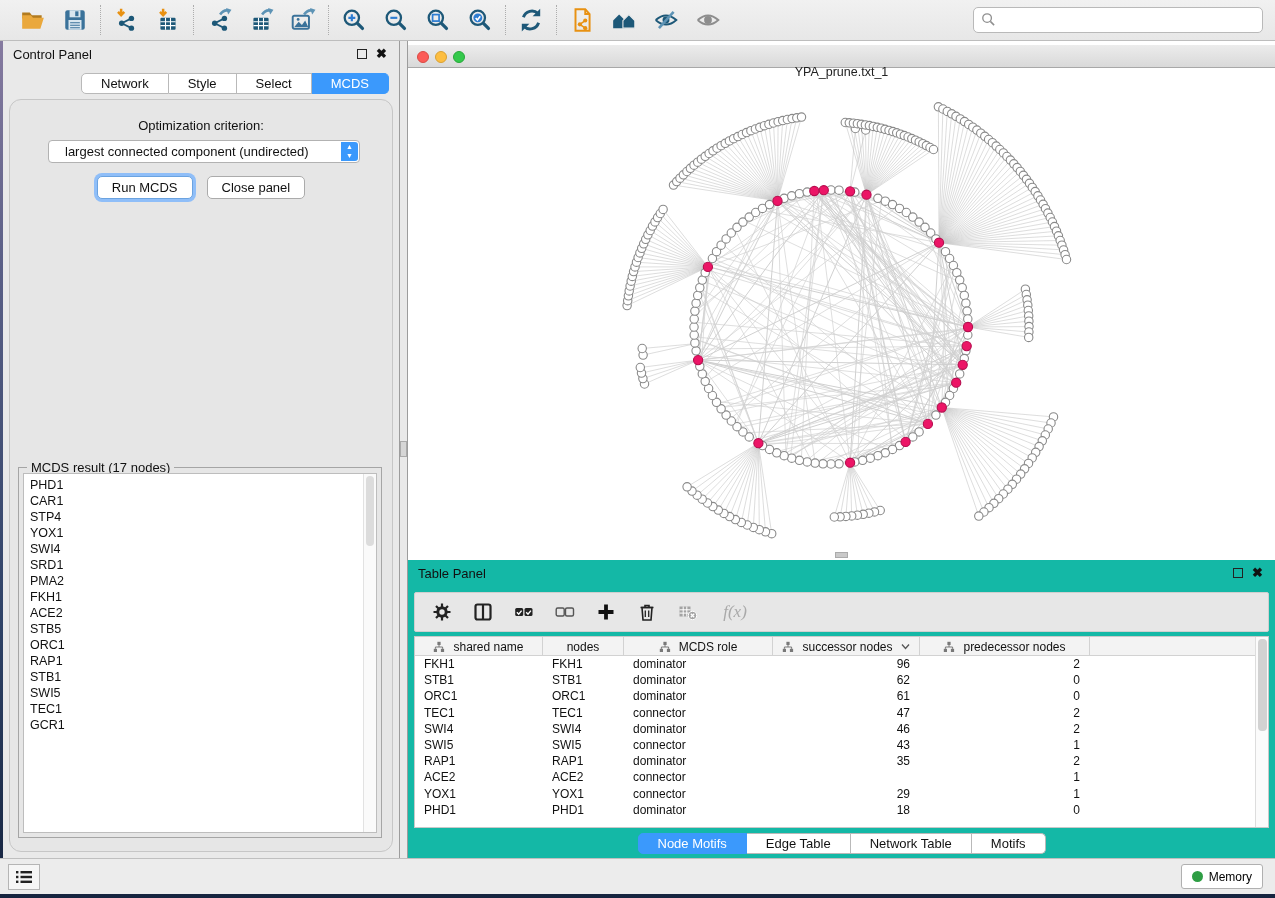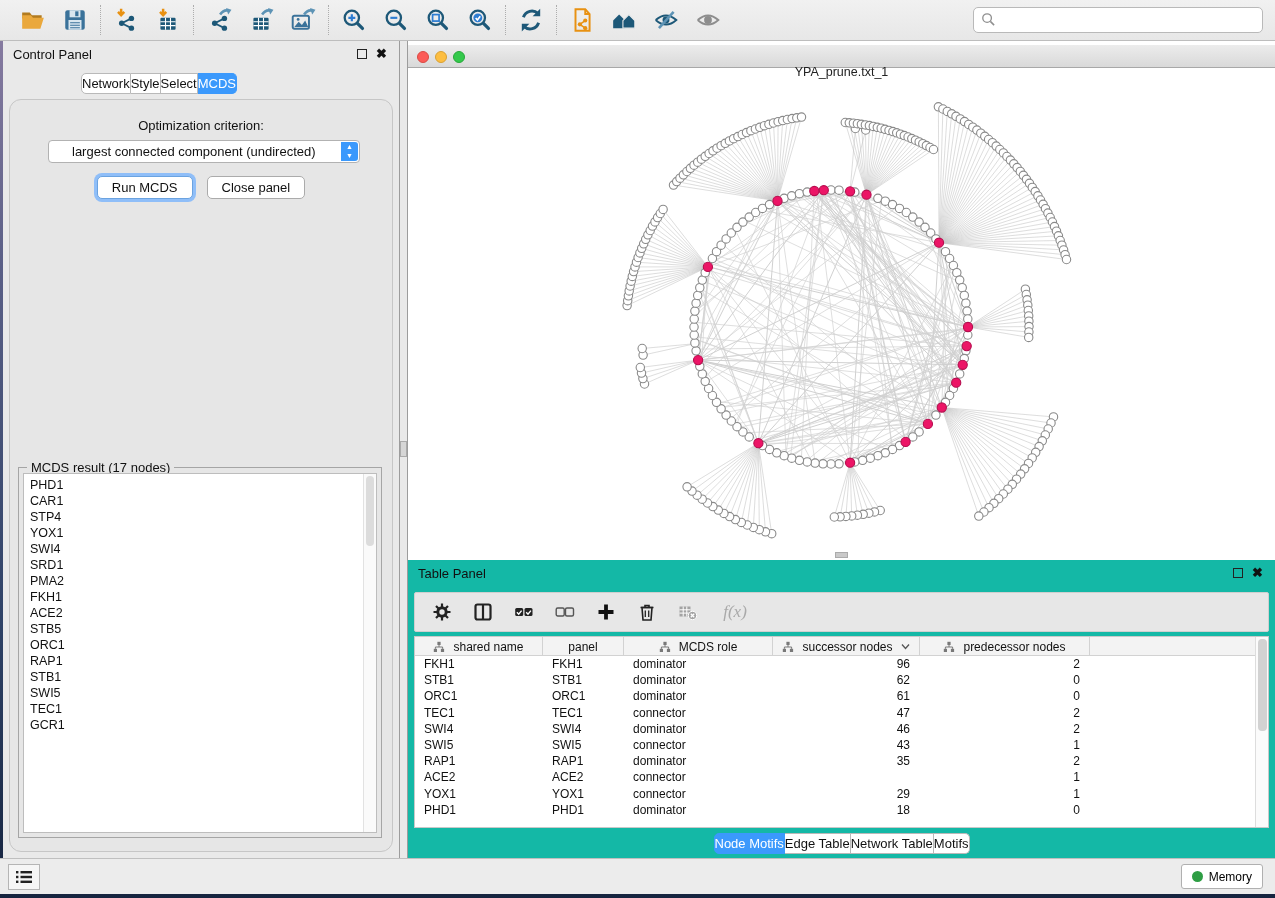--- a/index.html
+++ b/index.html
@@ -25,31 +25,31 @@
   #control-panel { position:absolute; left:3px; top:41px; width:397px; height:817px;
     background:#e9e9e9; border-right:1px solid #9c9c9c; }
   .panel-header { position:relative; height:26px; }
   .panel-title { position:absolute; left:10px; top:6px; font-size:13px; color:#111; }
   .win-float { position:absolute; top:8px; width:10px; height:10px; border:1.5px solid #222; cursor:pointer; }
   .win-close { position:absolute; top:5px; font-size:13px; font-weight:bold; color:#111; cursor:pointer; }
   #cp-float { right:32px; } #cp-close { right:12px; }
 
   .tabs-row { position:absolute; display:flex; }
   #cp-tabs { left:78px; top:32px; }
-  .tab { height:21px; line-height:19px; padding:0 0; background:#fff; font-size:13px;
+  .tab { height:21px; line-height:19px; padding:0 19px; background:#fff; font-size:13px;
     border:1px solid #b9b9b9; border-left:none; color:#111; cursor:pointer; text-align:right; }
   .tab:first-child { border-left:1px solid #b9b9b9; border-radius:5px 0 0 5px; }
   .tab:last-child { border-radius:0 5px 5px 0; }
   .tab.active { background:#3b99fc; border-color:#3b99fc; color:#fff; }
 
   #cp-content { position:absolute; left:6px; right:6px; top:58px; bottom:6px;
     background:#e6e6e6; border:1px solid #c6c6c6; border-radius:12px; }
   #opt-label { position:absolute; top:18px; width:100%; text-align:center; font-size:13px; color:#111; }
   #opt-select { position:absolute; left:38px; top:40px; width:312px; height:23px; background:#fff;
-    border:1px solid #b2b2b2; border-radius:4px; font-size:13px; line-height:21px; padding-left:23px;
+    border:1px solid #b2b2b2; border-radius:4px; font-size:13px; line-height:21px; padding-left:16px;
     color:#111; cursor:pointer; }
   #opt-stepper { position:absolute; right:1px; top:1px; width:17px; height:19px; background:#3b99fc;
     border-radius:0 3px 3px 0; color:#fff; font-size:7px; line-height:9px; text-align:center; }
   .btn-row { position:absolute; top:76px; width:100%; display:flex; justify-content:center; gap:14px; }
   .push-btn { height:23px; padding:0 14px; background:#fff; border:1px solid #ababab; border-radius:5px;
     font-size:13px; color:#111; cursor:pointer; font-family:"Liberation Sans",sans-serif; }
   .push-btn.focused { box-shadow:0 0 0 3px #8fbef8; border-color:#6ba3e0; }
 
   #result-group { position:absolute; left:8px; right:10px; top:367px; height:371px;
     border:1px solid #a5a5a5; }
@@ -1076,21 +1076,21 @@
         <div class="th" style="width: 128px;">
           <svg width="12" height="12" viewBox="0 0 12 12">
             <rect x="4.4" y="0.8" width="3.2" height="3.2" fill="#787878"></rect>
             <rect x="0.8" y="7.8" width="3.2" height="3.2" fill="#787878"></rect>
             <rect x="7.9" y="7.8" width="3.2" height="3.2" fill="#787878"></rect>
             <path d="M6 4v2M2.4 7.8V6h7.2v1.8" stroke="#787878" fill="none"></path>
           </svg>
           <span>shared name</span>
         </div>
         <div class="th" style="width: 81px;">
-          <span>panel</span>
+          <span>nodes</span>
         </div>
         <div class="th" style="width: 149px;">
           <svg width="12" height="12" viewBox="0 0 12 12">
             <rect x="4.4" y="0.8" width="3.2" height="3.2" fill="#787878"></rect>
             <rect x="0.8" y="7.8" width="3.2" height="3.2" fill="#787878"></rect>
             <rect x="7.9" y="7.8" width="3.2" height="3.2" fill="#787878"></rect>
             <path d="M6 4v2M2.4 7.8V6h7.2v1.8" stroke="#787878" fill="none"></path>
           </svg>
           <span>MCDS role</span>
         </div>

